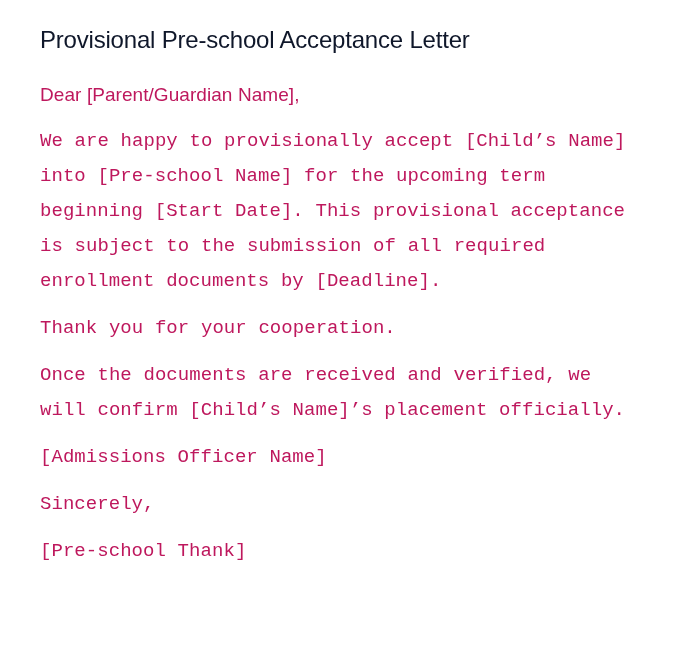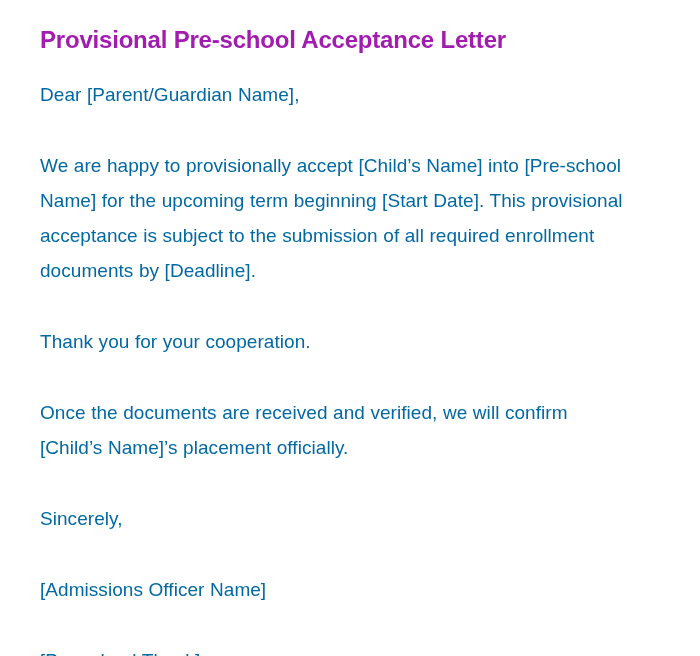--- a/index.html
+++ b/index.html
@@ -23,63 +23,63 @@
     height: 656px;
     background: #ffffff;
     padding: 24px 68px 0 40px;
   }
 
   .letter-title {
     margin: 0;
     padding: 0;
     font-size: 24px;
     line-height: 32px;
-    font-weight: 700;
+    font-weight: 400;
     letter-spacing: -0.2px;
-    color: #a21caf;
+    color: #0f172a;
     white-space: nowrap;
   }
 
   .letter-body {
     margin: 0;
     padding: 0;
     width: 592px;
   }
 
   .letter-paragraph {
     margin: 0;
     padding: 0;
     font-size: 19px;
     line-height: 35px;
     font-weight: 400;
-    color: #0369a1;
+    color: #be185d;
     letter-spacing: 0.05px;
     word-spacing: 0.2px;
   }
 
   .gap-salutation { margin-top: 21px; }
-  .gap-standard   { margin-top: 36px; }
+  .gap-standard   { margin-top: 12px; font-family: Liberation Mono, monospace; }
 </style>
 </head>
 <body>
 
 <div class="letter-page">
 
   <h1 class="letter-title">Provisional Pre-school Acceptance Letter</h1>
 
   <div class="letter-body">
 
     <p class="letter-paragraph gap-salutation">Dear [Parent/Guardian Name],</p>
 
     <p class="letter-paragraph gap-standard">We are happy to provisionally accept [Child’s Name] into [Pre-school Name] for the upcoming term beginning [Start Date]. This provisional acceptance is subject to the submission of all required enrollment documents by [Deadline].</p>
 
     <p class="letter-paragraph gap-standard">Thank you for your cooperation.</p>
 
     <p class="letter-paragraph gap-standard">Once the documents are received and verified, we will confirm [Child’s Name]’s placement officially.</p>
 
+    <p class="letter-paragraph gap-standard">[Admissions Officer Name]</p>
+
     <p class="letter-paragraph gap-standard">Sincerely,</p>
-
-    <p class="letter-paragraph gap-standard">[Admissions Officer Name]</p>
 
     <p class="letter-paragraph gap-standard">[Pre-school Thank]</p>
 
   </div>
 </div>
 
 </body></html>

